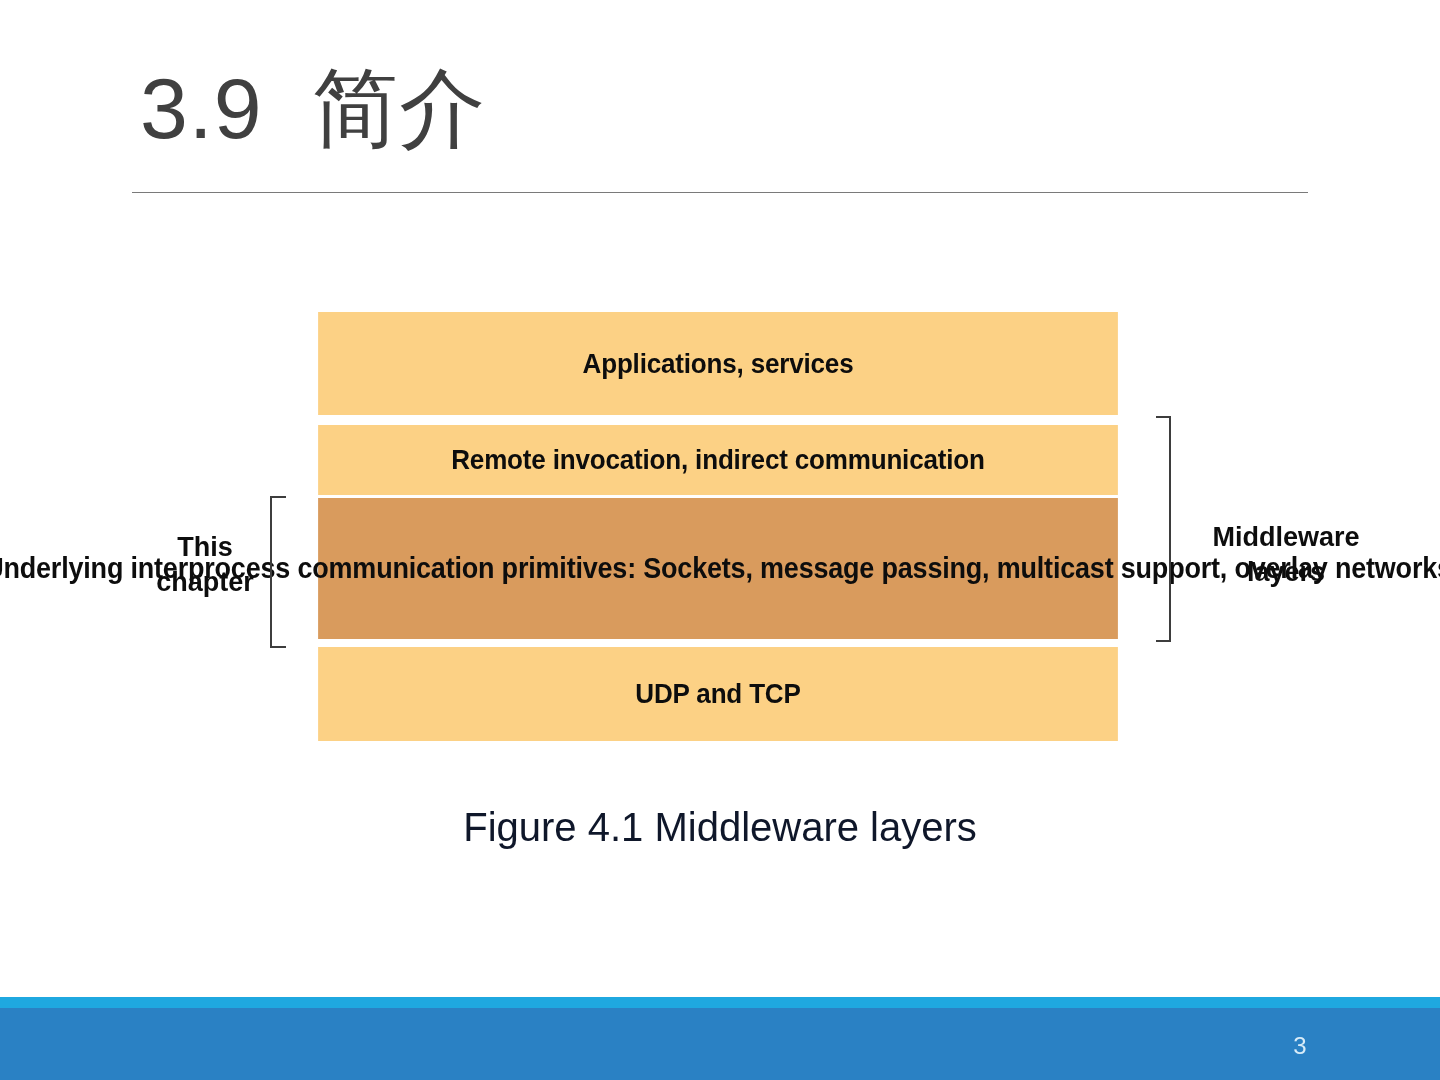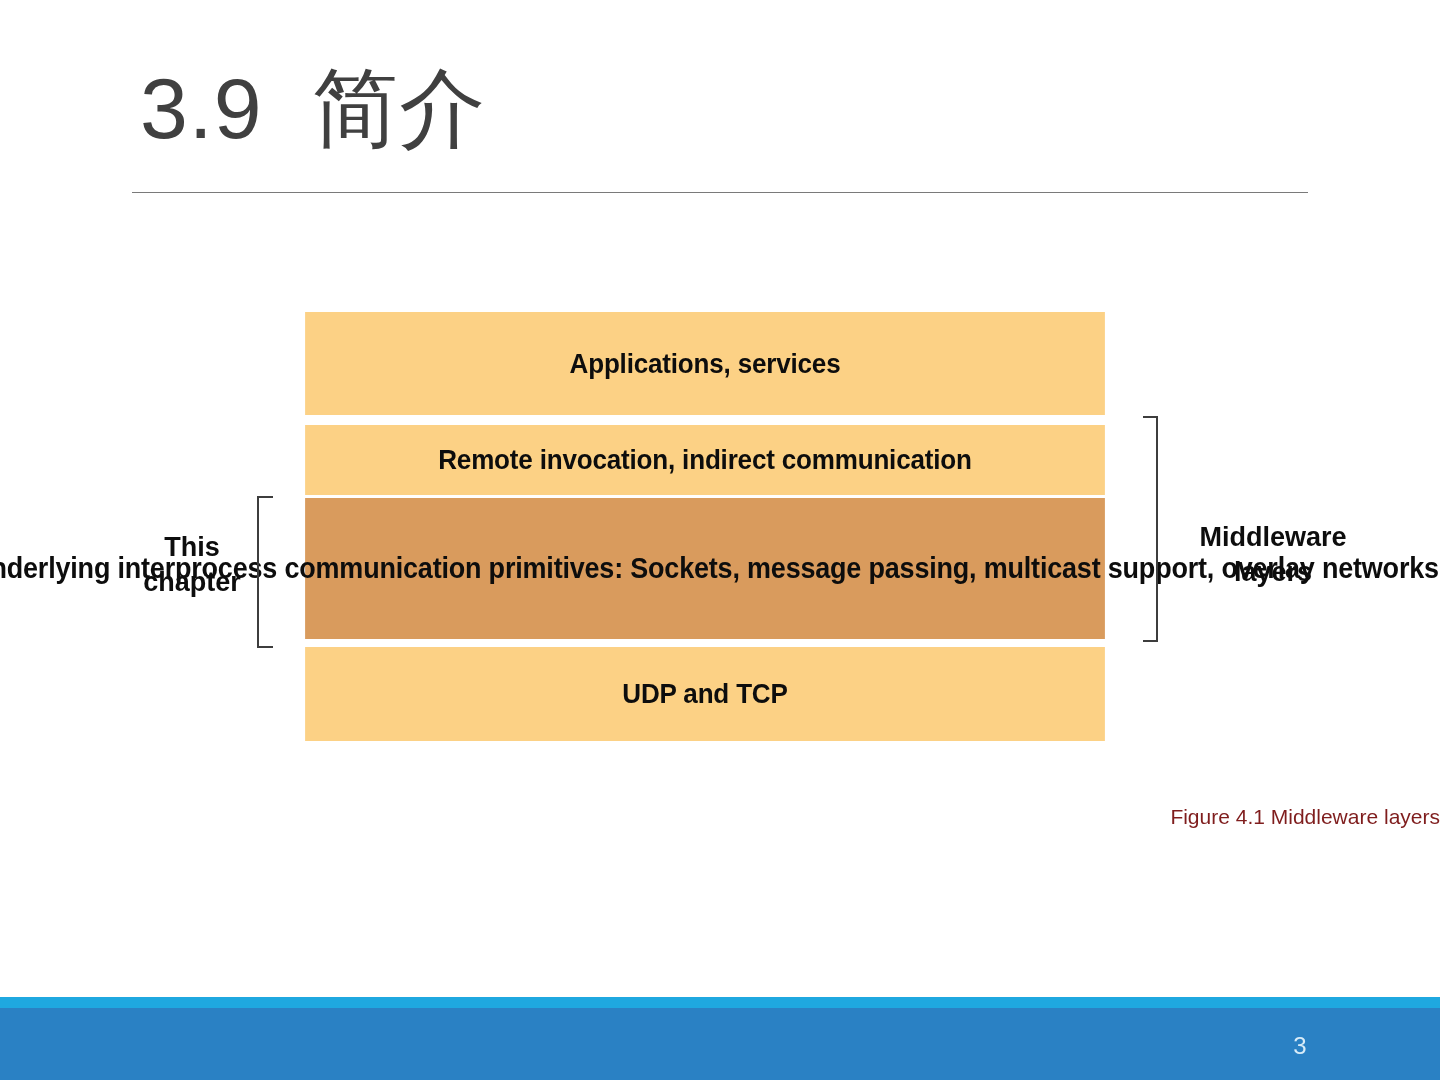--- a/index.html
+++ b/index.html
@@ -40,21 +40,21 @@
     left: 132px;
     top: 192px;
     width: 1176px;
     height: 1px;
     background: #7a7a7a;
   }
 
   
   .figure {
     position: absolute;
-    left: 3px;
+    left: 16px;
     top: 0;
     width: 1220px;
     height: 1080px;
   }
 
   .layer-box {
     position: absolute;
     left: 272px;
     width: 860px;
     background: #fcd185;
@@ -125,23 +125,23 @@
     top: 520px;
     width: 200px;
   }
 
   
   .caption {
     position: absolute;
     left: 0;
     top: 805px;
     width: 1440px;
-    text-align: right;
-    font-size: 21px;
-    color: #7f1d1d;
+    text-align: center;
+    font-size: 40px;
+    color: #0f172a;
     font-family: "Liberation Sans", sans-serif;
   }
 
   
   .footer-strip {
     position: absolute;
     left: 0;
     width: 1440px;
   }
   #footer-accent {

